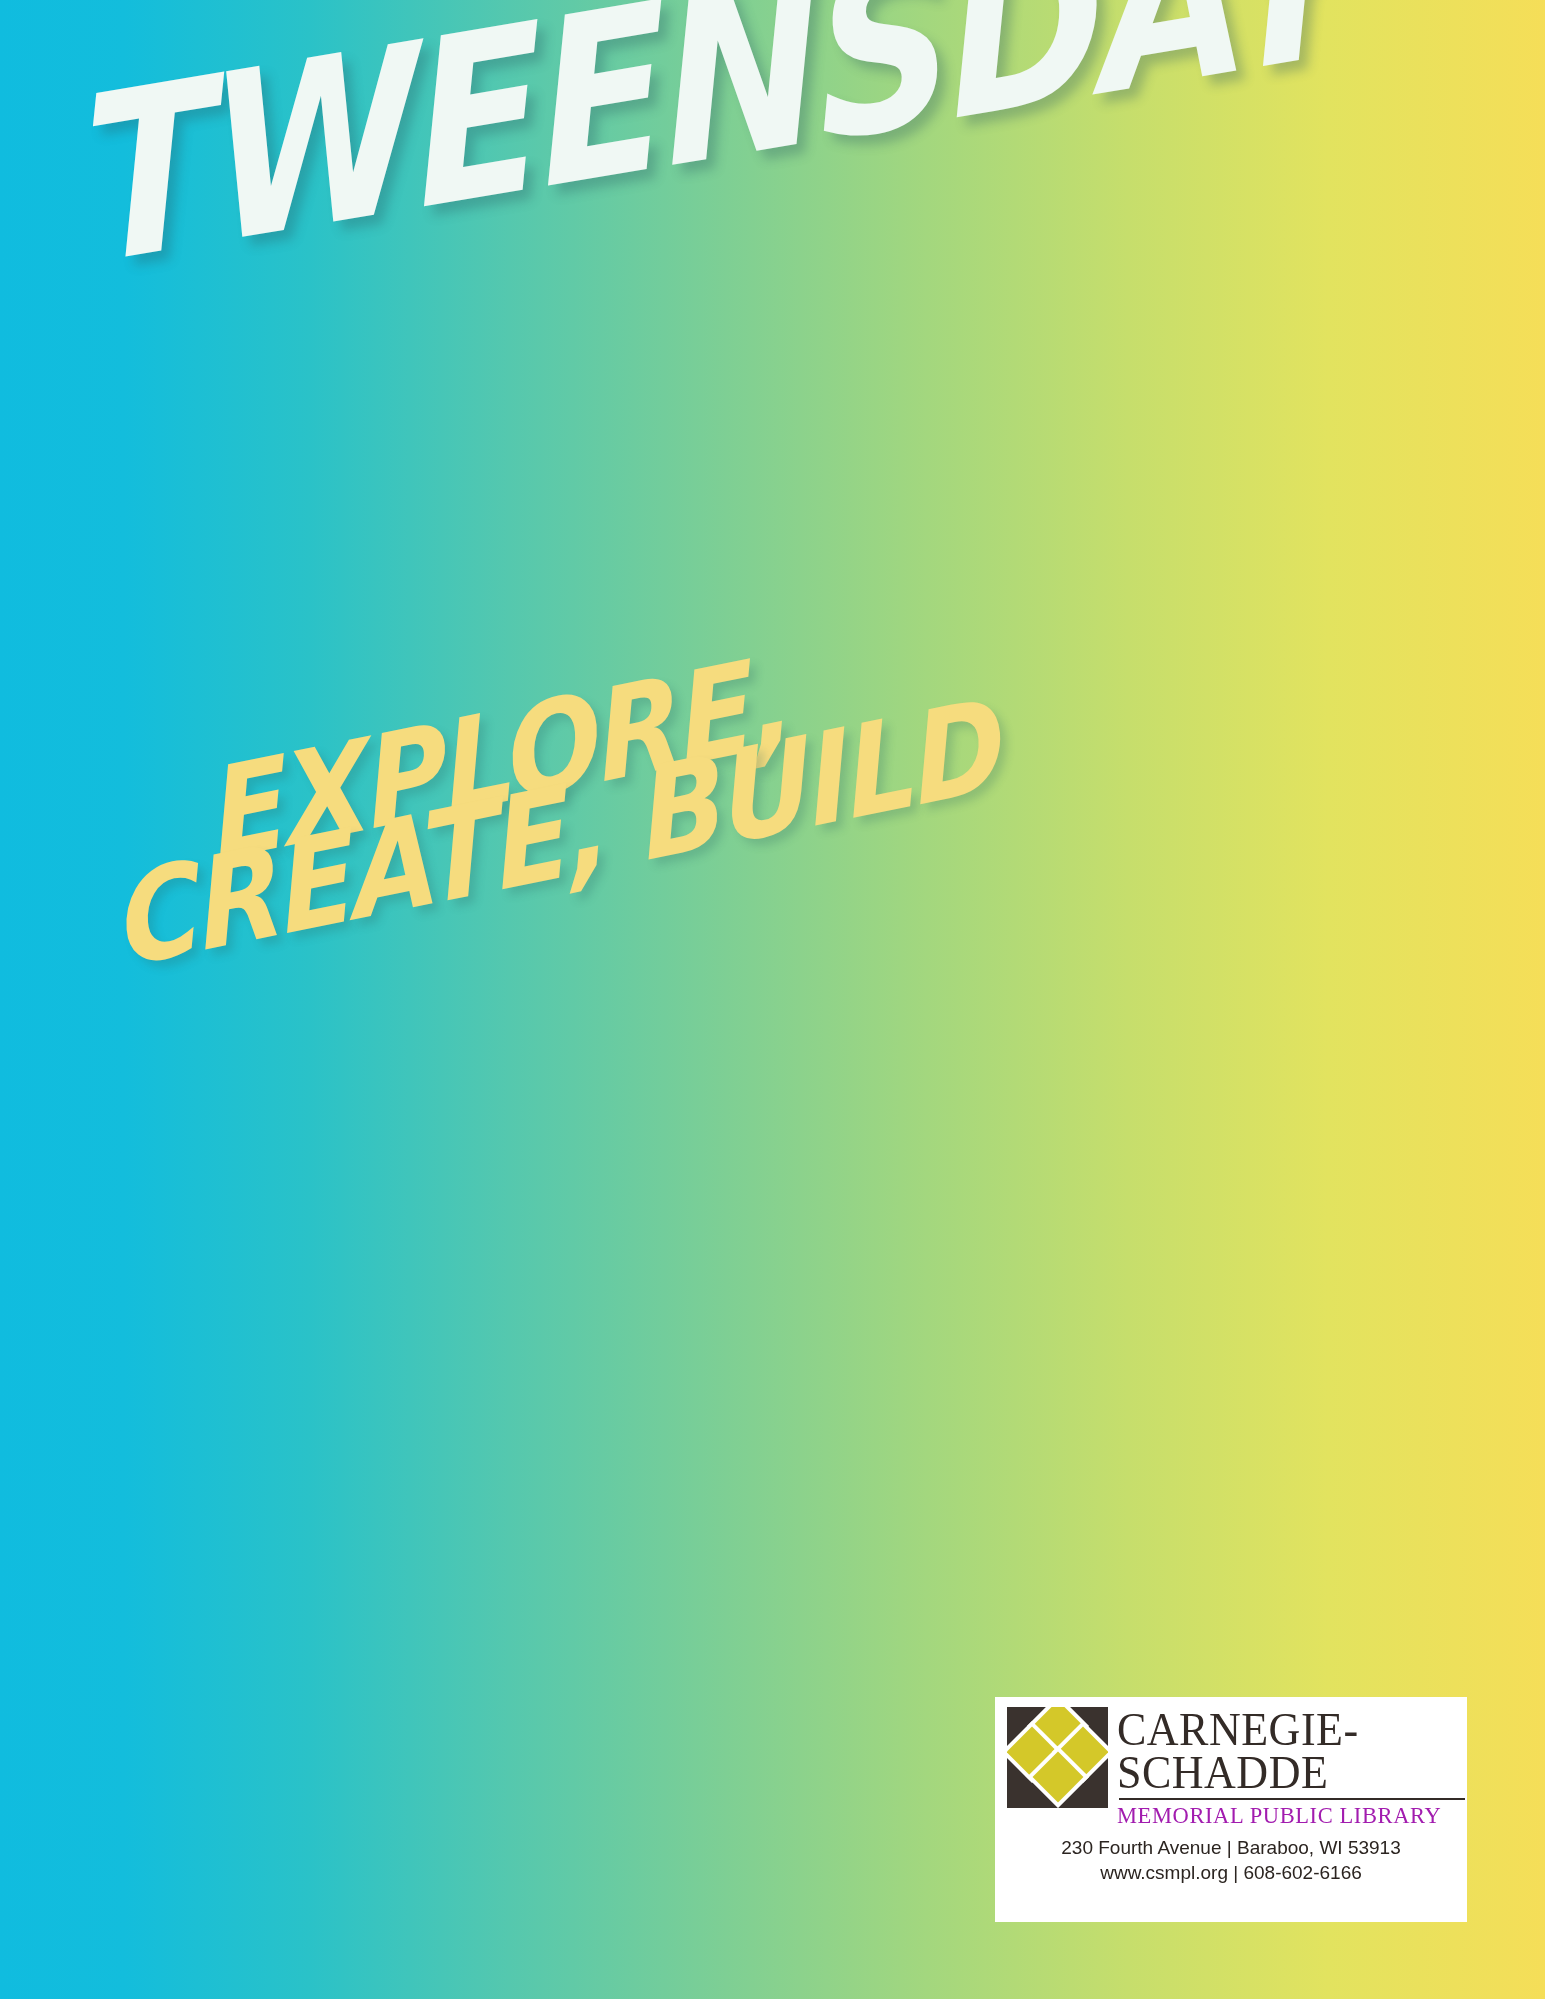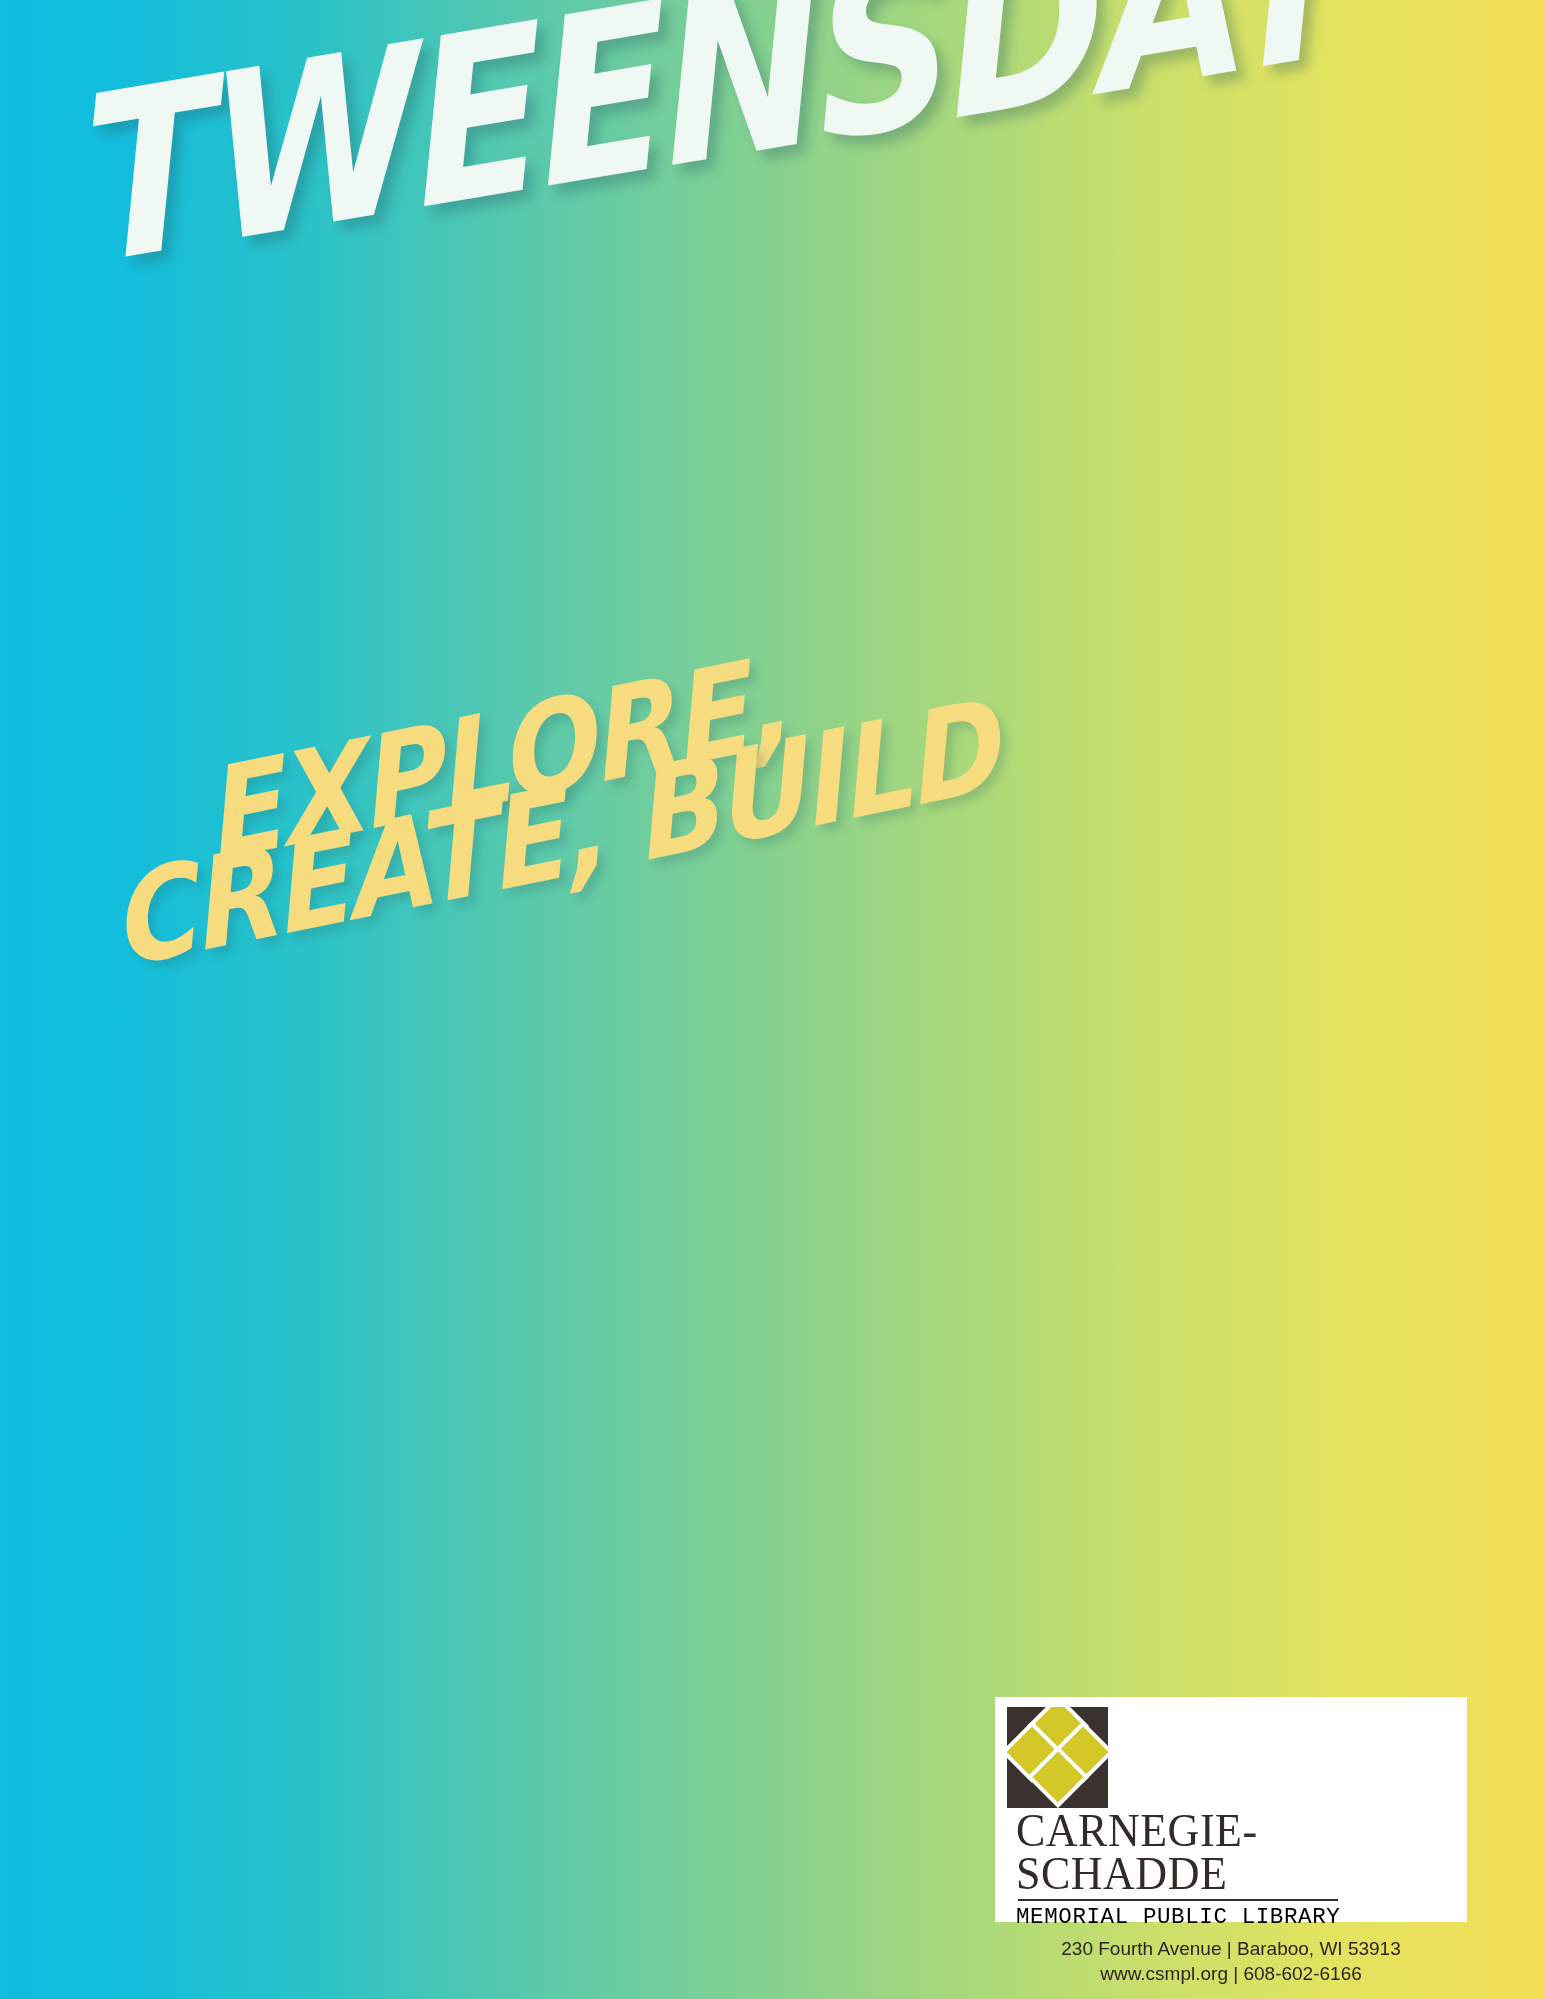--- a/index.html
+++ b/index.html
@@ -117,21 +117,20 @@
     width: 472px;
     height: 225px;
     background: #ffffff;
     box-sizing: border-box;
     padding: 0;
   }
   .logo-top {
     display: flex;
     align-items: flex-start;
     padding: 10px 0 0 12px;
-    flex-direction: column;
   }
   .logo-mark {
     width: 101px;
     height: 101px;
     flex: 0 0 101px;
     position: relative;
     background: #3a322e;
     overflow: hidden;
   }
   .logo-mark .dia {
@@ -163,22 +162,22 @@
     white-space: nowrap;
     transform: scaleY(1.05);
     transform-origin: left top;
   }
   .logo-rule {
     height: 2px;
     background: #332b27;
     margin: 5px 2px 4px 2px;
   }
   .logo-sub {
-    font-family: Liberation Mono, monospace;
-    color: #000000;
+    font-family: Liberation Serif, serif;
+    color: #a21caf;
     font-size: 22.5px;
     letter-spacing: 0.6px;
     white-space: nowrap;
     line-height: 1.1;
   }
   .logo-addr {
     text-align: center;
     font-family: "Liberation Sans", sans-serif;
     color: #2b2420;
     font-size: 19px;

